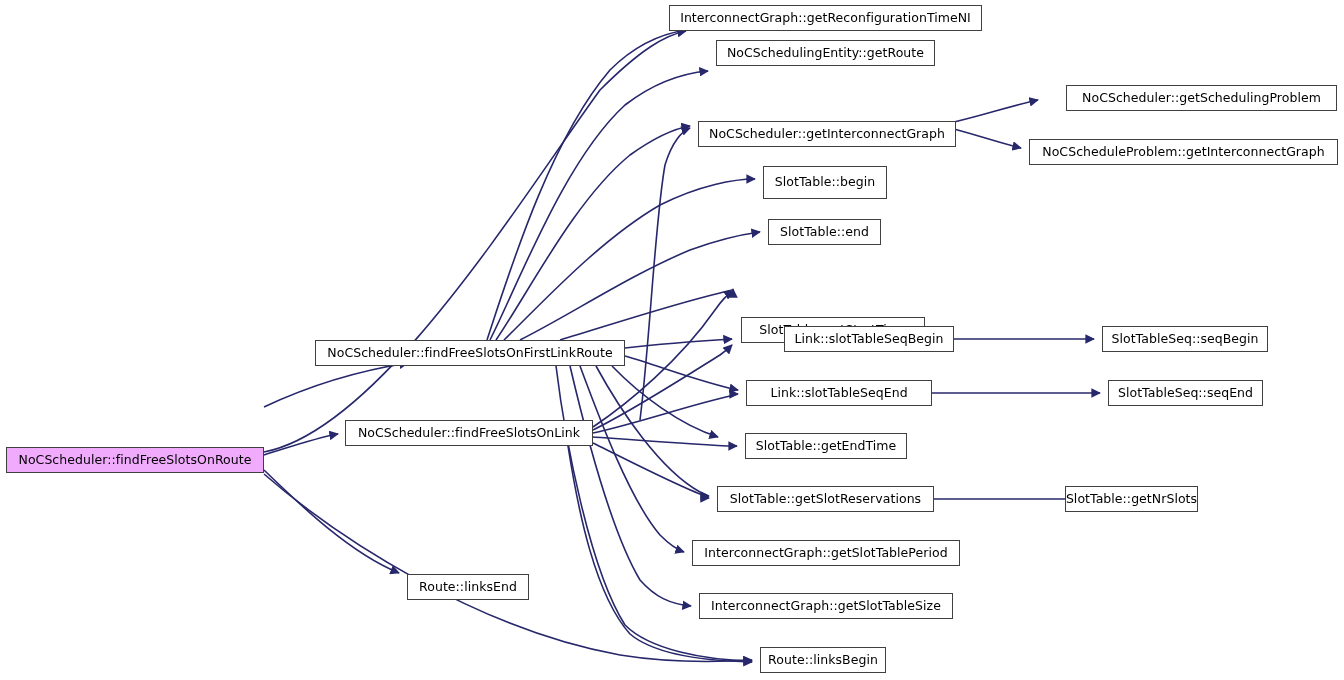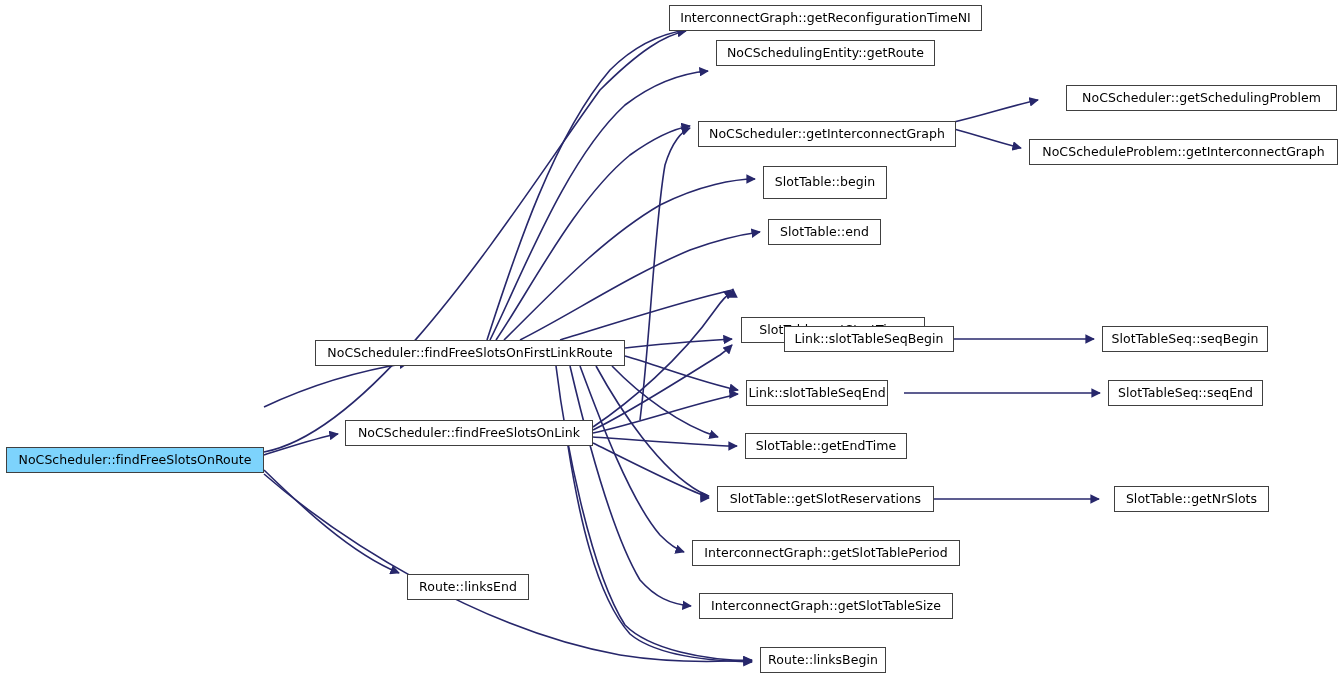--- a/index.html
+++ b/index.html
@@ -31,21 +31,21 @@
     font-size: 12.5px;
     line-height: 1;
     display: flex;
     align-items: center;
     justify-content: center;
     white-space: nowrap;
     letter-spacing: 0.05px;
     z-index: 5;
   }
   .node.root {
-    background: #7dd3fc;
+    background: #f0abfc;
     border-color: #404040;
   }
   .node-label {
     pointer-events: none;
   }
 </style>
 </head>
 <body>
 
 <div id="canvas">
@@ -115,21 +115,21 @@
       </div>
       <div class="node" style="left: 768px; top: 219px; width: 113px; height: 26px;">
         <span class="node-label">SlotTable::end</span>
       </div>
       <div class="node" style="left: 741px; top: 273px; width: 184px; height: 26px; margin-top: 44px;">
         <span class="node-label">SlotTable::getStartTime</span>
       </div>
       <div class="node" style="left: 740px; top: 326px; width: 170px; height: 26px; margin-left: 44px;">
         <span class="node-label">Link::slotTableSeqBegin</span>
       </div>
-      <div class="node" style="left: 746px; top: 380px; width: 142px; height: 26px;">
+      <div class="node" style="left: 746px; top: 380px; width: 186px; height: 26px;">
         <span class="node-label">Link::slotTableSeqEnd</span>
       </div>
       <div class="node" style="left: 745px; top: 433px; width: 162px; height: 26px;">
         <span class="node-label">SlotTable::getEndTime</span>
       </div>
       <div class="node" style="left: 717px; top: 486px; width: 217px; height: 26px;">
         <span class="node-label">SlotTable::getSlotReservations</span>
       </div>
       <div class="node" style="left: 692px; top: 540px; width: 268px; height: 26px;">
         <span class="node-label">InterconnectGraph::getSlotTablePeriod</span>
@@ -145,17 +145,17 @@
       </div>
       <div class="node" style="left: 1029px; top: 139px; width: 309px; height: 26px;">
         <span class="node-label">NoCScheduleProblem::getInterconnectGraph</span>
       </div>
       <div class="node" style="left: 1102px; top: 326px; width: 166px; height: 26px;">
         <span class="node-label">SlotTableSeq::seqBegin</span>
       </div>
       <div class="node" style="left: 1108px; top: 380px; width: 155px; height: 26px;">
         <span class="node-label">SlotTableSeq::seqEnd</span>
       </div>
-      <div class="node" style="left: 1114px; top: 486px; width: 155px; height: 26px;">
+      <div class="node" style="left: 1065px; top: 486px; width: 133px; height: 26px;">
         <span class="node-label">SlotTable::getNrSlots</span>
       </div>
     </div>
 </div>
 
 </body></html>

